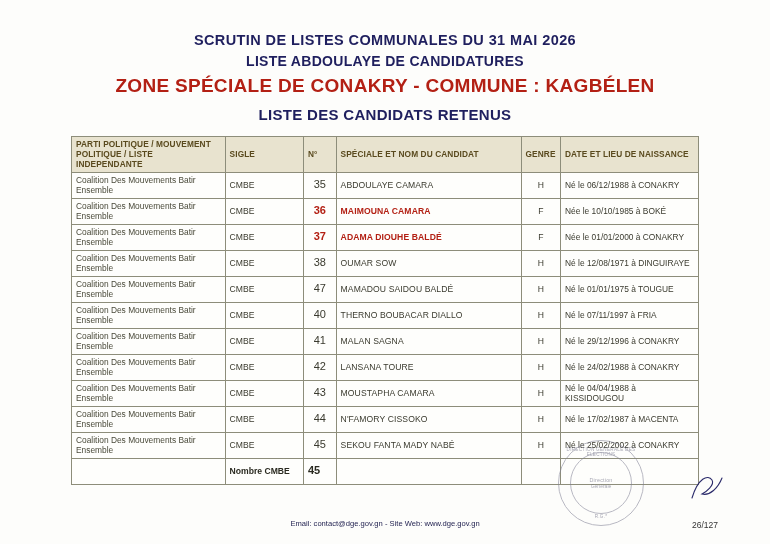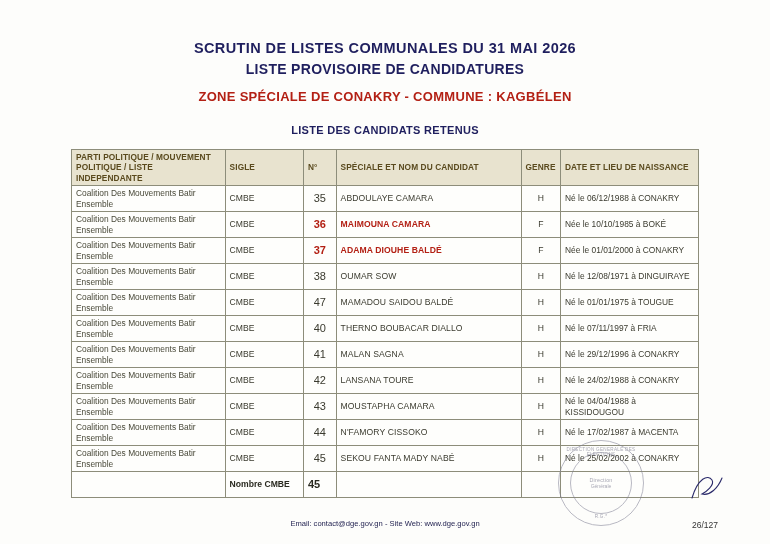--- a/index.html
+++ b/index.html
@@ -18,50 +18,50 @@
     position: relative;
     width: 770px;
     height: 544px;
     background: #fdfdfb;
     box-sizing: border-box;
   }
 
   
   .header {
     text-align: center;
-    padding-top: 38px;
+    padding-top: 30px;
   }
   .title-line1 {
     font-size: 14.5px;
     font-weight: bold;
     letter-spacing: 0.4px;
     color: #1f1f5e;
     line-height: 1.45;
   }
   .title-line2 {
     font-size: 14px;
     font-weight: bold;
     letter-spacing: 0.3px;
     color: #1f1f5e;
     line-height: 1.45;
   }
   .title-line3 {
-    font-size: 13px;
+    font-size: 19px;
     font-weight: bold;
     letter-spacing: 0.3px;
     color: #b32014;
     line-height: 1.6;
-    margin-top: 8px;
+    margin-top: 0;
   }
   .subtitle {
-    font-size: 11px;
+    font-size: 15px;
     font-weight: bold;
     letter-spacing: 0.3px;
     color: #1f1f5e;
-    margin-top: 16px;
+    margin-top: 4px;
   }
 
   
   .table-wrap {
     margin: 13px auto 0 auto;
     width: 628px;
   }
   table.candidates {
     width: 100%;
     border-collapse: collapse;
@@ -217,21 +217,21 @@
     height: 32px;
   }
 </style>
 </head>
 <body>
 
 <div class="page">
 
   <div class="header">
     <div class="title-line1">SCRUTIN DE LISTES COMMUNALES DU 31 MAI 2026</div>
-    <div class="title-line2">LISTE PROVISOIRE DE CANDIDATURES</div>
+    <div class="title-line2">LISTE ABDOULAYE DE CANDIDATURES</div>
     <div class="title-line3">ZONE SPÉCIALE DE CONAKRY - COMMUNE : KAGBÉLEN</div>
     <div class="subtitle">LISTE DES CANDIDATS RETENUS</div>
   </div>
 
   <div class="table-wrap">
     <table class="candidates">
       <colgroup>
         <col class="c1">
           <col class="c2">
           <col class="c3">

